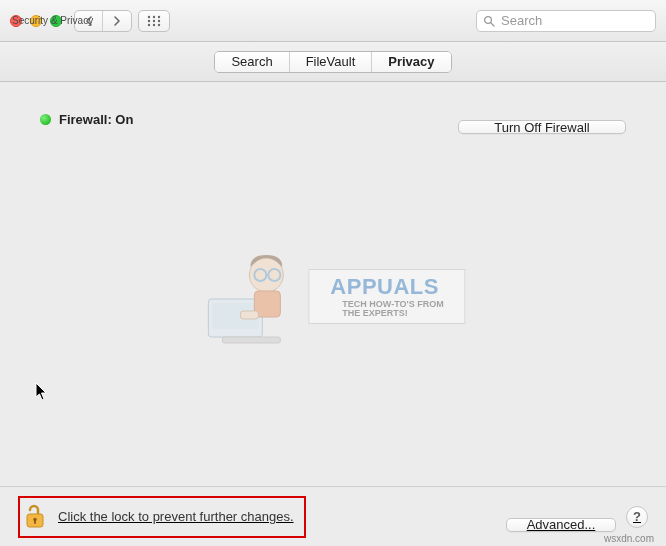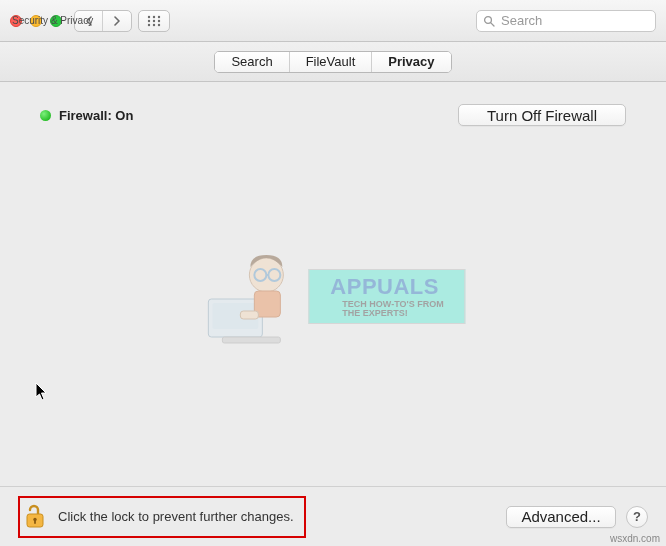--- a/index.html
+++ b/index.html
@@ -108,70 +108,71 @@
     background:#ececec;
     padding: 22px 40px 0 40px;
     position:relative;
   }
   .statusrow{display:flex;align-items:center;gap:8px;}
   .dot-green{width:11px;height:11px;border-radius:50%;
     background: radial-gradient(circle at 35% 35%, #7cf07c, #1fb81f 80%);
   }
   .fw-label{font-weight:600;color:#222;}
   .mac-btn{
-    height:22px;padding:0 14px;
+    height:14px;padding:0 14px;
     border:1px solid #c6c6c6;border-radius:5px;
     background:linear-gradient(#ffffff,#f2f2f2);
-    font-size:15px;color:#222;
+    font-size:13px;color:#222;
     display:inline-flex;align-items:center;justify-content:center;
     box-shadow:0 1px 0 rgba(0,0,0,0.03);
     cursor:default;
+    margin-top:16px;
   }
   .desc{margin-top:18px;color:#222;line-height:1.35;max-width:560px;}
   .opts-row{display:flex;justify-content:flex-end;margin-top:26px;}
   
   .watermark{
     position:absolute;left:50%;top:53%;transform:translate(-50%,-50%);
     opacity:0.45;display:flex;align-items:center;gap:8px;
     pointer-events:none;
   }
   .wm-badge{
-    background:#5eead4;border:1px solid #bdbdbd;
+    background:#ffffff;border:1px solid #bdbdbd;
     padding:4px 21px;display:flex;flex-direction:column;align-items:flex-start;
     font-family: Arial,sans-serif;
   }
   .wm-title{color:#2e78c2;font-weight:900;font-size:22px;letter-spacing:0.5px;}
   .wm-sub{font-size:9px;font-weight:700;color:#4a4a4a;line-height:1.05;margin-left:12px;}
   .cursor{
     position:absolute;left:35px;top:300px;pointer-events:none;
   }
   
   .footer{
     height:60px;background:#ececec;
     border-top:1px solid #d0d0d0;
     display:flex;align-items:center;
-    padding:0 18px;
+    padding:0 18px;text-decoration:underline;
   }
   .lock-area{
     display:flex;align-items:center;gap:12px;
     border:2.5px solid #d60000;
     padding:6px 10px 6px 4px;
     flex:none;
   }
   .lock-text{color:#333;font-size:13px;}
   .footer-right{margin-left:auto;display:flex;align-items:center;gap:10px;}
   .help-btn{
     width:22px;height:22px;border-radius:50%;
     border:1px solid #c6c6c6;
     background:linear-gradient(#ffffff,#f1f1f1);
     display:flex;align-items:center;justify-content:center;
     color:#555;font-weight:600;
   }
   .site-credit{
-    position:absolute;right:6px;bottom:2px;
+    position:absolute;right:12px;bottom:2px;
     font-size:10px;color:#888;
   }
 </style>
 </head>
 <body>
 
 <div class="window">
 
   <div class="titlebar">
     <div class="traffic">

